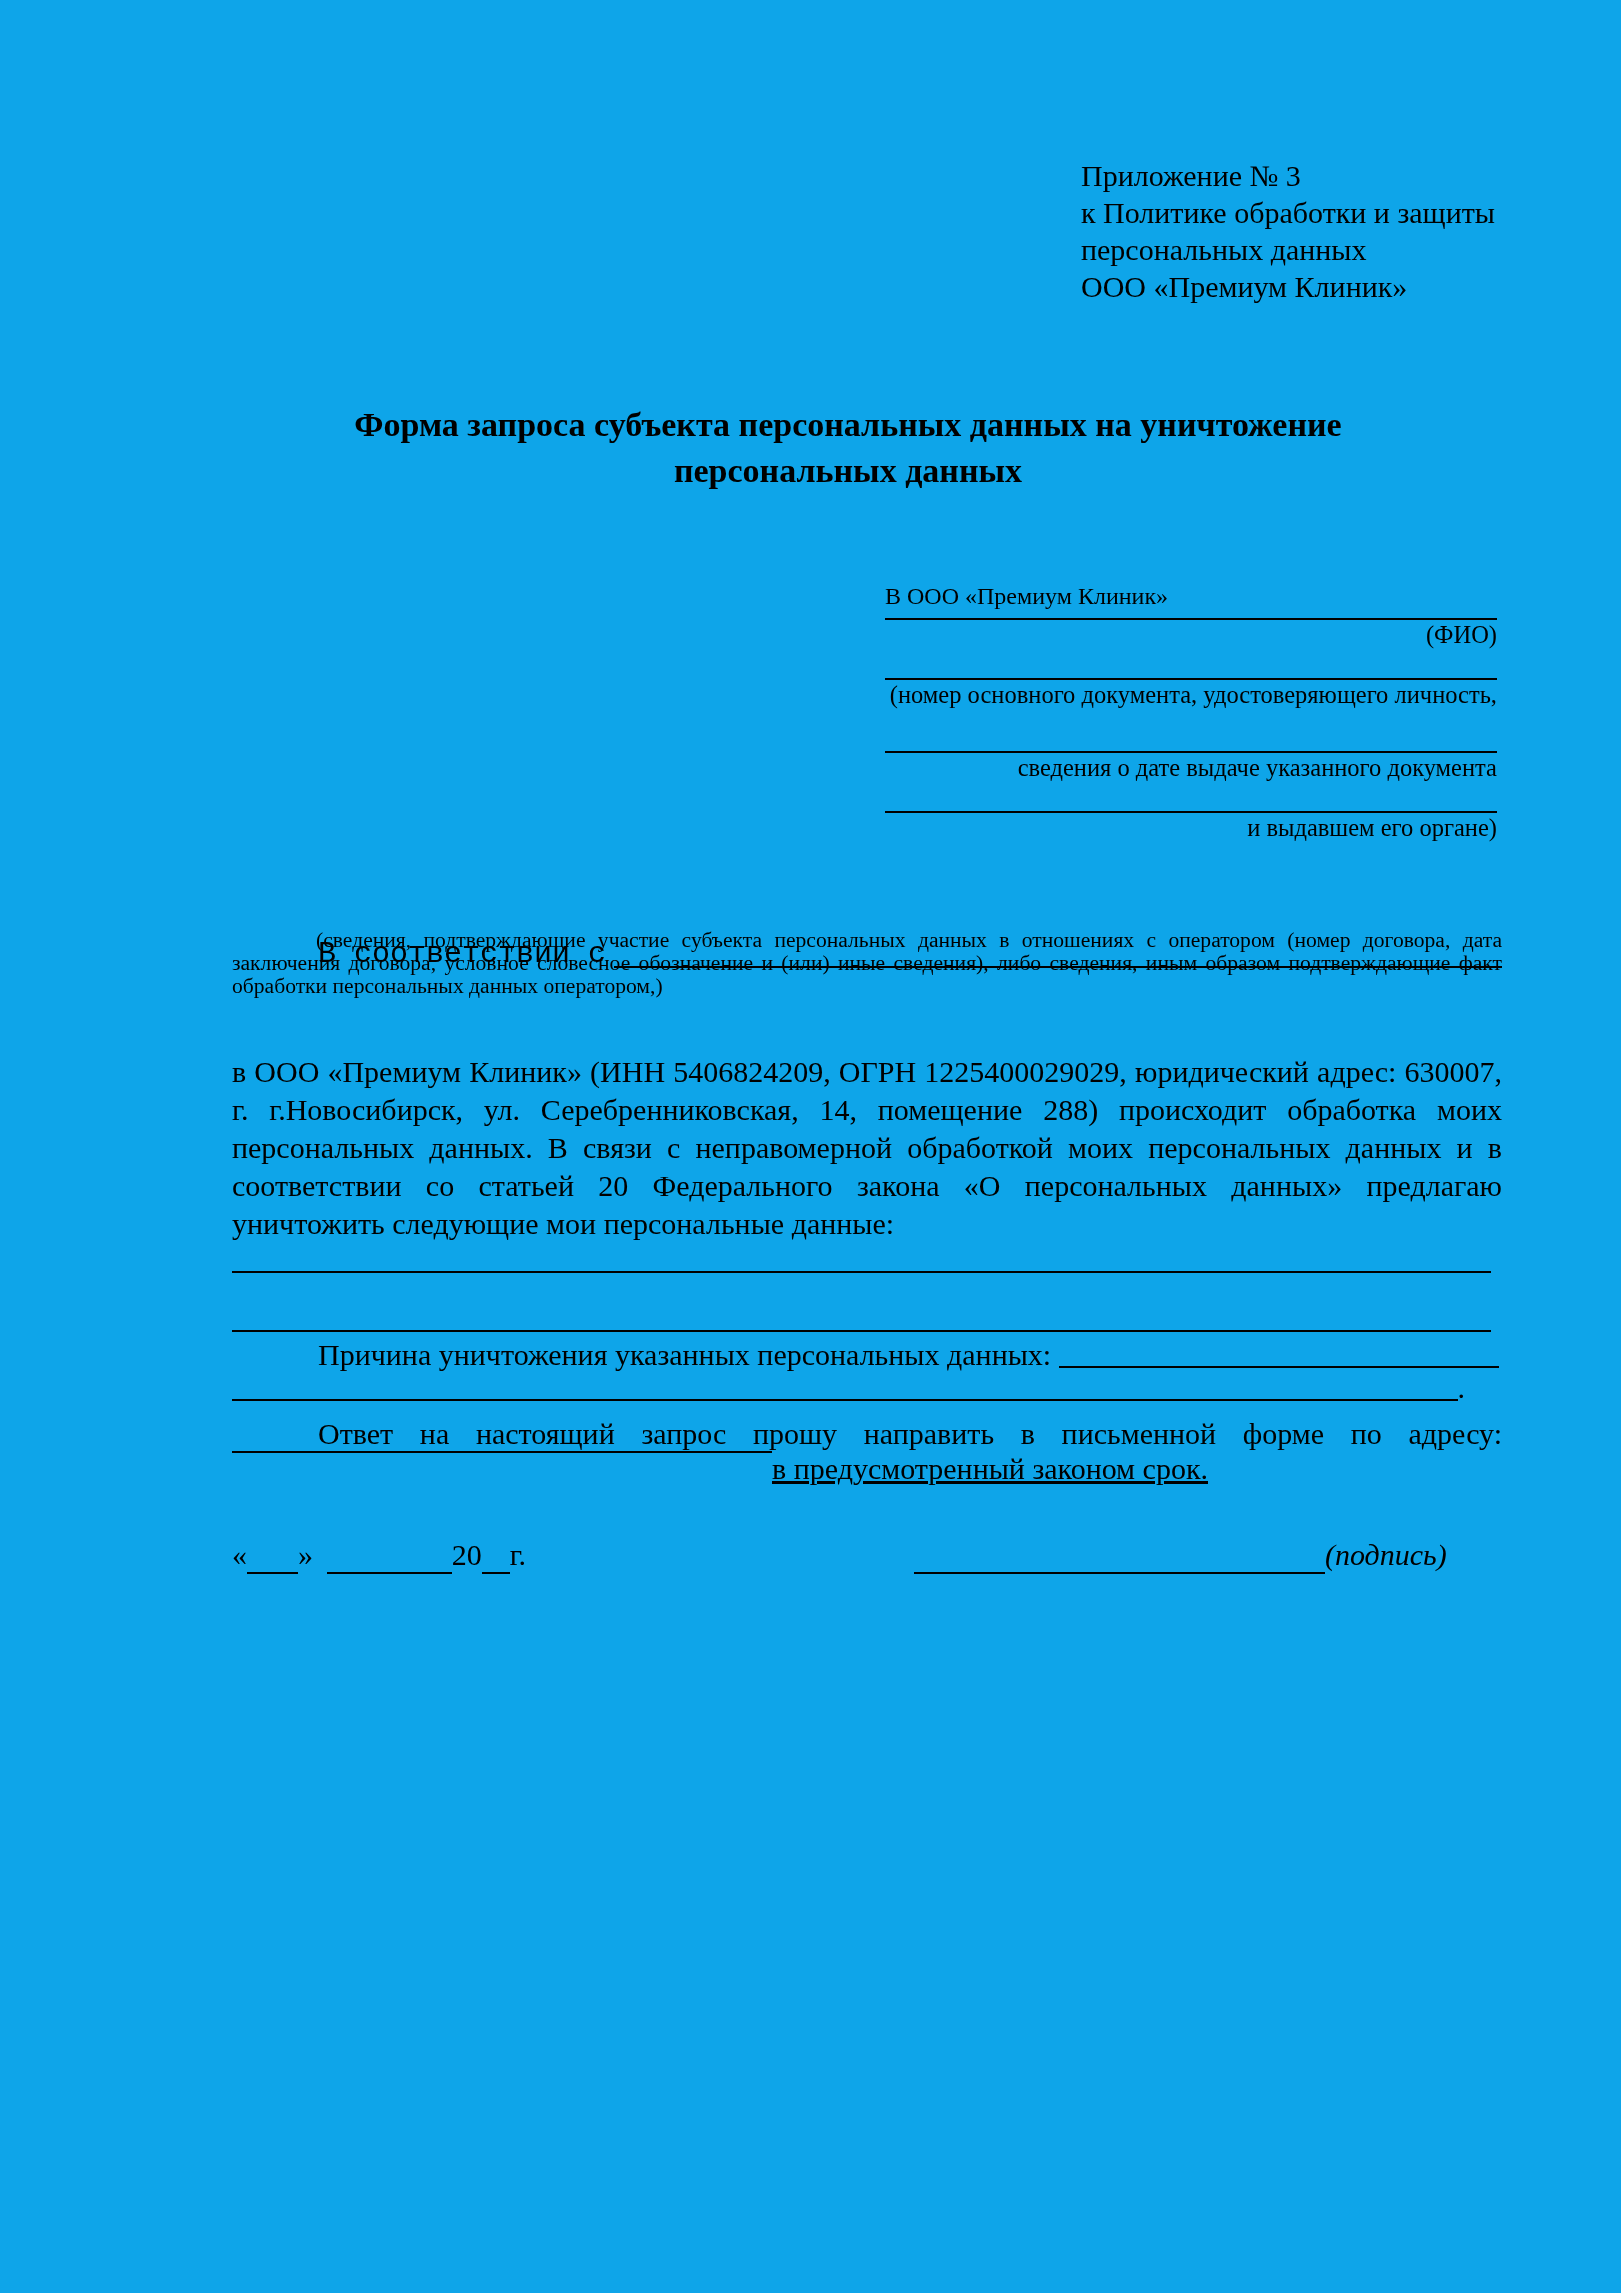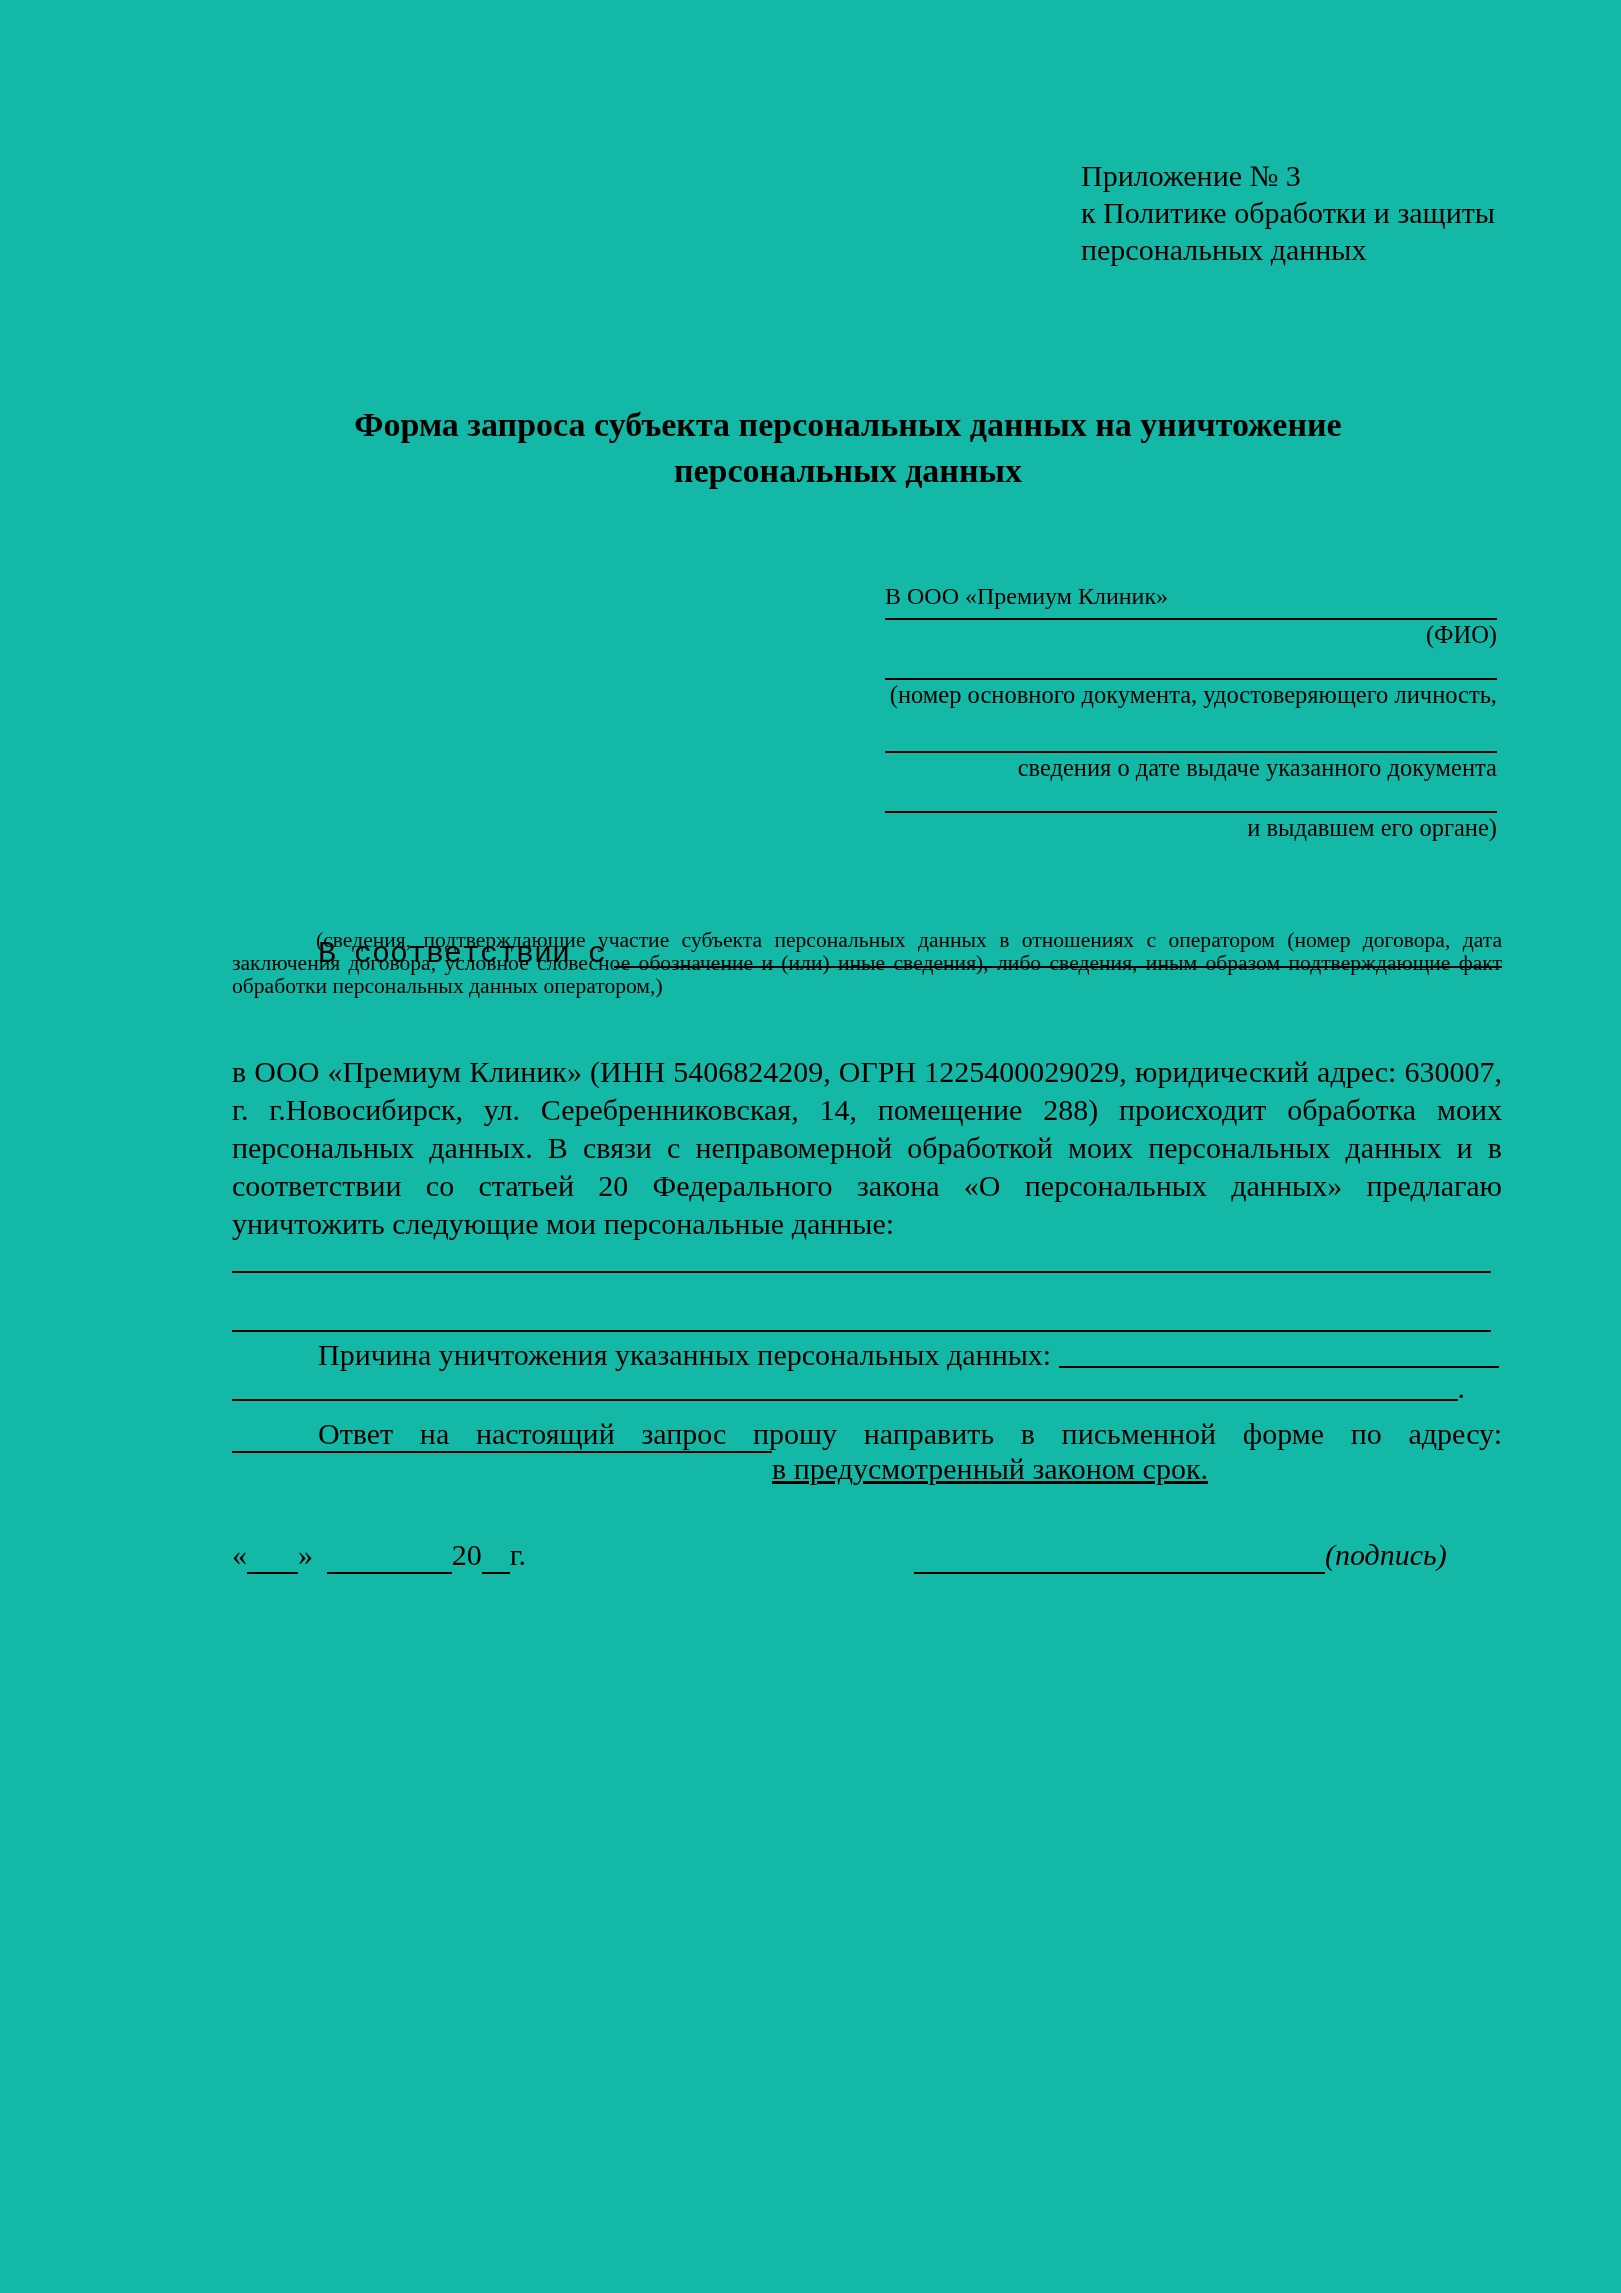--- a/index.html
+++ b/index.html
@@ -1,20 +1,20 @@
 <!DOCTYPE html>
 <html><head>
 <meta charset="utf-8">
 <style>
   * { margin:0; padding:0; box-sizing:border-box; }
   html,body { background:#ffffff; }
   .page {
     position:relative;
     width:1621px; height:2294px;
-    background:#14b8a6;
+    background:#0ea5e9;
     color:#000000;
     font-family:"Liberation Serif", "DejaVu Serif", serif;
     overflow:hidden;
   }
 
   
   .annex {
     position:absolute; left:1081px; top:157px;
     font-size:30px; line-height:37px; white-space:nowrap;
   }
@@ -98,20 +98,21 @@
 </style>
 </head>
 <body>
 
 <div class="page">
 
   <div class="annex">
     <div>Приложение № 3</div>
     <div>к Политике обработки и защиты</div>
     <div>персональных данных</div>
+    <div>ООО «Премиум Клиник»</div>
   </div>
 
   <div class="doc-title">
     <div>Форма запроса субъекта персональных данных на уничтожение</div>
     <div>персональных данных</div>
   </div>
 
   <div class="addressee">
     <div class="addr-line">В ООО «Премиум Клиник»</div>
 

